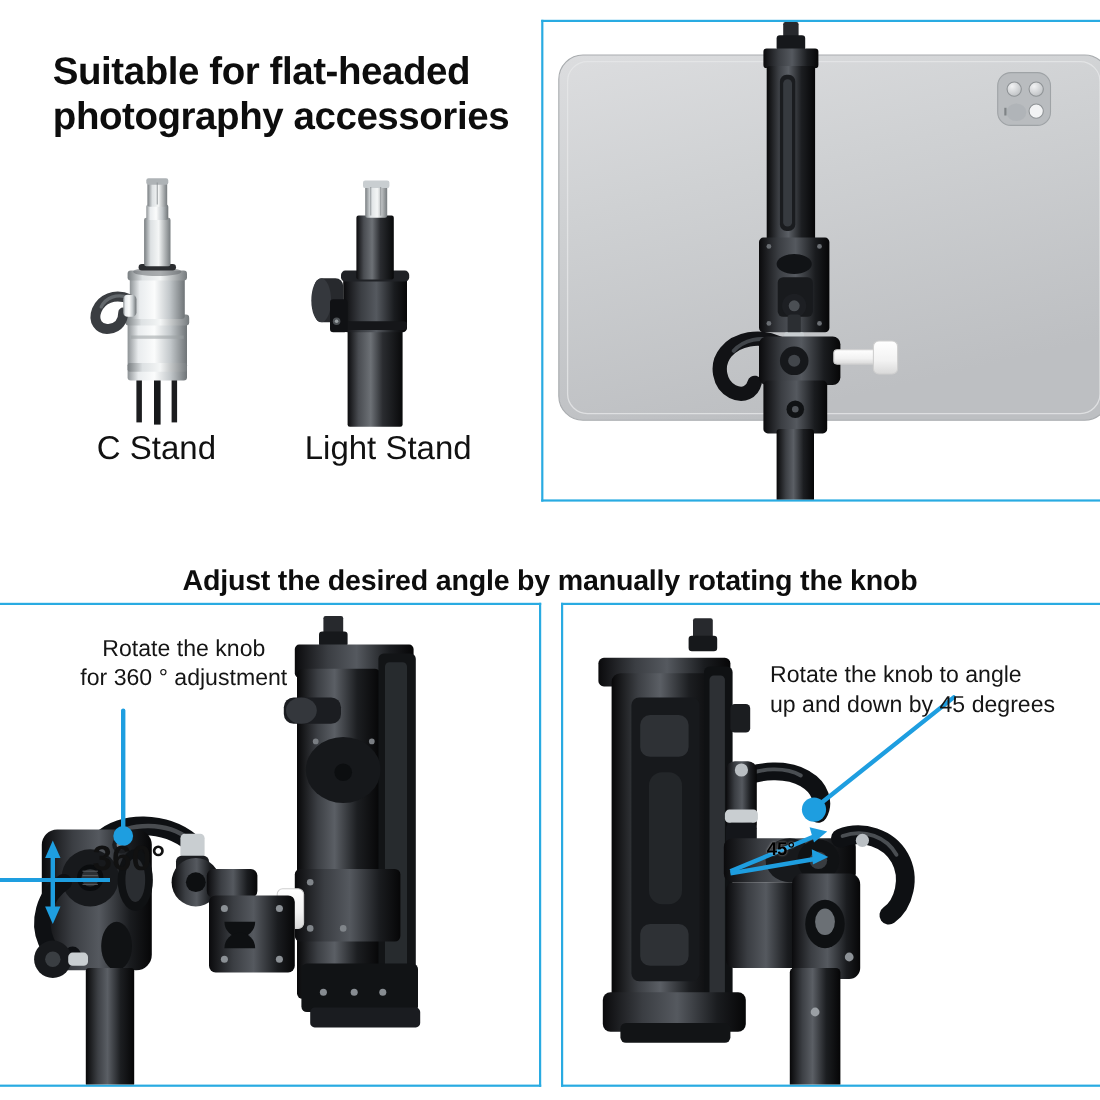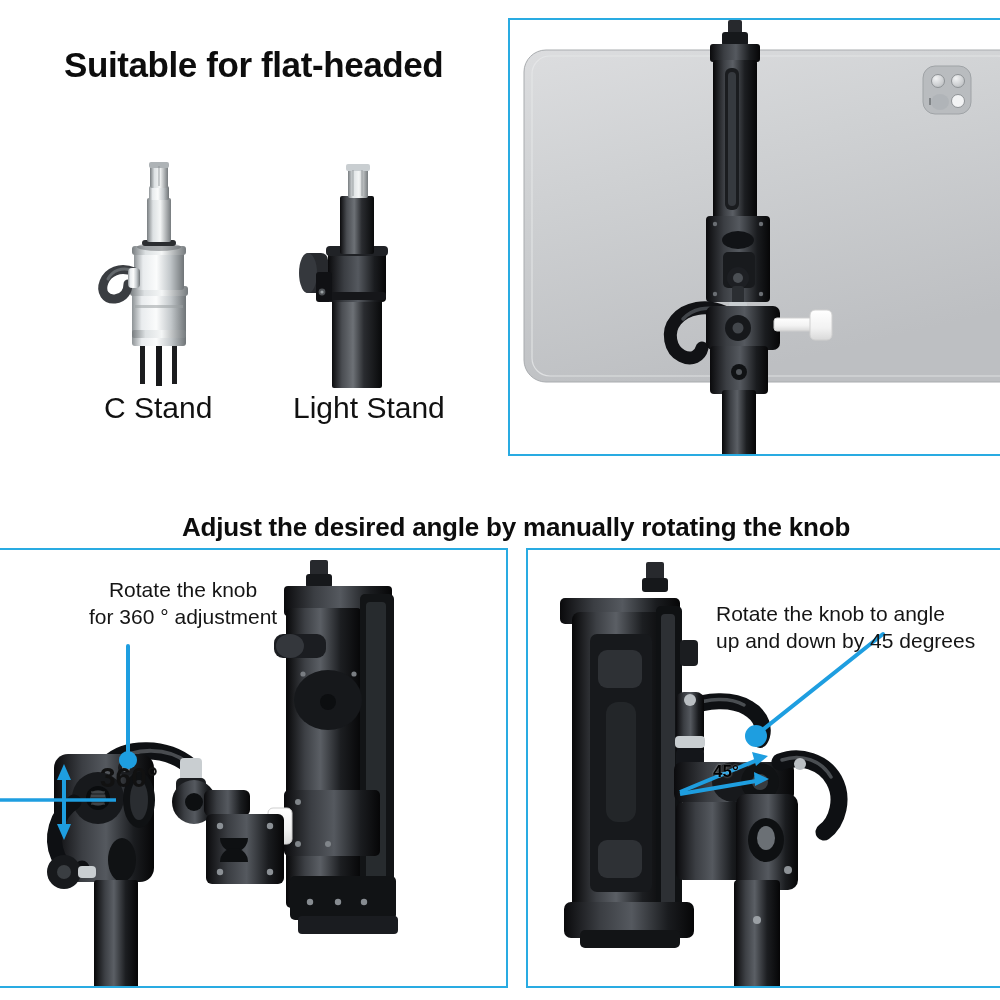--- a/index.html
+++ b/index.html
@@ -10,21 +10,21 @@
   body {
     width: 1000px;
     height: 1000px;
     background: #ffffff;
     font-family: "Liberation Sans", sans-serif;
     overflow: hidden;
     position: relative;
   }
   .stage {
     position: absolute;
-    left: 16px; top: 0;
+    left: 0; top: 0;
     width: 922px;
     height: 1000px;
     background: #ffffff;
   }
 
   
   .panel {
     position: absolute;
     border: 2px solid #29ABE2;
     box-sizing: border-box;
@@ -89,21 +89,21 @@
     font-size: 21px;
     color: #151515;
     line-height: 1.3;
     white-space: nowrap;
   }
   #annot-left  { left: 73px;  top: 576px; text-align: center; }
   #annot-right { left: 700px; top: 600px; text-align: left; }
 
   .deg-label {
     position: absolute;
-    font-size: 28px;
+    font-size: 32px;
     font-weight: bold;
     color: #111111;
   }
   #label-360 { left: 84px; top: 762px; }
 
   .deg-45 {
     position: absolute;
     font-size: 17px;
     font-weight: bold;
     color: #000000;
@@ -118,20 +118,21 @@
     pointer-events: none;
   }
 </style>
 </head>
 <body>
 
 <div class="stage">
 
   <div id="headline">
     <span>Suitable for flat-headed</span>
+    <span class="l2">photography accessories</span>
   </div>
 
   <svg class="svg-layer" viewBox="0 0 1000 1000" xmlns="http://www.w3.org/2000/svg">
     <defs>
       <linearGradient id="chrome" x1="0" y1="0" x2="1" y2="0">
         <stop offset="0%" stop-color="#8e9396"></stop>
         <stop offset="18%" stop-color="#e9ecee"></stop>
         <stop offset="45%" stop-color="#fbfcfc"></stop>
         <stop offset="72%" stop-color="#c3c8cb"></stop>
         <stop offset="100%" stop-color="#6f7477"></stop>

